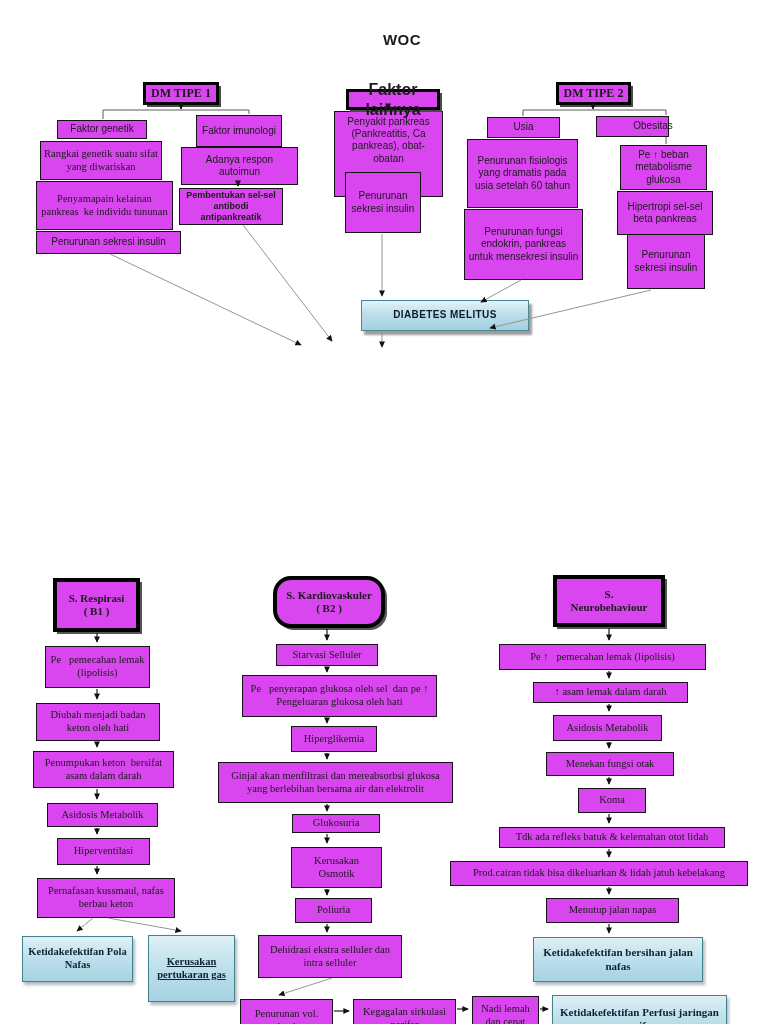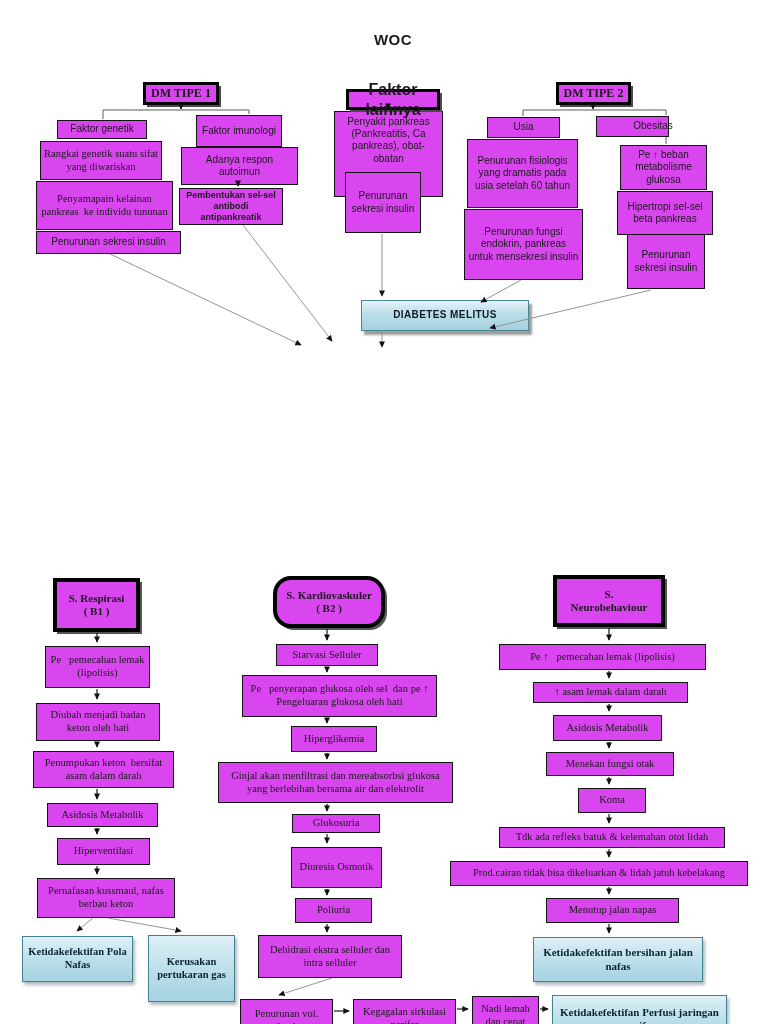--- a/index.html
+++ b/index.html
@@ -17,21 +17,21 @@
         font-family:"Liberation Serif","DejaVu Serif",serif;font-weight:bold;font-size:11px;z-index:3;}
   .blue{background:linear-gradient(180deg,#dff0f6 0%,#bfe1ec 45%,#a6d2e2 100%);
         border:1px solid #44818f;box-shadow:2px 3px 3px rgba(110,130,140,.55);
         font-family:"Liberation Serif","DejaVu Serif",serif;font-weight:bold;
         font-size:10.5px;color:#0c2233;}
   .central{background:linear-gradient(180deg,#e4f3f8 0%,#bfe0eb 40%,#a4d0df 100%);
         border:1.5px solid #4a8696;box-shadow:3px 4px 2px #9d9d9d;
         font-family:"Liberation Sans",sans-serif;font-weight:bold;font-size:10px;
         letter-spacing:.4px;color:#101a26;margin-left:48px;}
   .small{font-size:9px;font-weight:600;}
-  #page-title{position:absolute;top:31px;left:4px;width:690px;text-align:center;
+  #page-title{position:absolute;top:31px;left:13px;width:690px;text-align:center;
         font-family:"Liberation Sans",sans-serif;font-weight:bold;font-size:15px;
         letter-spacing:.5px;z-index:2;padding-left:44px;}
   svg.overlay{position:absolute;left:0;top:0;z-index:5;pointer-events:none;}
   line{stroke:#1c1c1c;stroke-width:1.2;}
   line.gray{stroke:#949494;stroke-width:1;}
   line.thin{stroke:#5a5a5a;stroke-width:1;}
 </style>
 </head>
 <body>
 
@@ -71,32 +71,32 @@
     <span>S. Respirasi</span>
     <span>( B1 )</span>
   </div>
   <div class="n serif" style="left:45px;top:646px;width:105px;height:42px;">Pe&nbsp;&nbsp;&nbsp;pemecahan lemak (lipolisis)</div>
   <div class="n serif" style="left:36px;top:703px;width:124px;height:38px;">Diubah menjadi badan keton oleh hati</div>
   <div class="n serif" style="left:33px;top:751px;width:141px;height:37px;">Penumpukan keton&nbsp; bersifat asam dalam darah</div>
   <div class="n serif" style="left:47px;top:803px;width:111px;height:24px;">Asidosis Metabolik</div>
   <div class="n serif" style="left:57px;top:838px;width:93px;height:27px;">Hiperventilasi</div>
   <div class="n serif" style="left:37px;top:878px;width:138px;height:40px;">Pernafasan kussmaul, nafas berbau keton</div>
   <div class="n blue" style="left:22px;top:936px;width:111px;height:46px;">Ketidakefektifan Pola Nafas</div>
-  <div class="n blue" style="left:148px;top:935px;width:87px;height:67px;">Kerusakan pertukaran gas</div>
+  <div class="n blue" style="left:148px;top:935px;width:87px;height:67px;text-decoration:underline;">Kerusakan pertukaran gas</div>
 
   <div class="n bhdr" style="left:273px;top:576px;width:112px;height:52px;border-radius:18px;">
     <span>S. Kardiovaskuler</span>
     <span>( B2 )</span>
   </div>
   <div class="n serif" style="left:276px;top:644px;width:102px;height:22px;">Starvasi Selluler</div>
   <div class="n serif" style="left:242px;top:675px;width:195px;height:42px;">Pe&nbsp;&nbsp;&nbsp;penyerapan glukosa oleh sel&nbsp; dan pe ↑ Pengeluaran glukosa oleh hati</div>
   <div class="n serif" style="left:291px;top:726px;width:86px;height:26px;">Hiperglikemia</div>
   <div class="n serif" style="left:218px;top:762px;width:235px;height:41px;">Ginjal akan menfiltrasi dan mereabsorbsi glukosa yang berlebihan bersama air dan elektrolit</div>
   <div class="n serif" style="left:292px;top:814px;width:88px;height:19px;">Glukosuria</div>
-  <div class="n serif" style="left:291px;top:847px;width:91px;height:41px;">Diuresis Osmotik</div>
+  <div class="n serif" style="left:291px;top:847px;width:91px;height:41px;">Kerusakan Osmotik</div>
   <div class="n serif" style="left:295px;top:898px;width:77px;height:25px;">Poliuria</div>
   <div class="n serif" style="left:258px;top:935px;width:144px;height:43px;">Dehidrasi ekstra selluler dan intra selluler</div>
   <div class="n serif" style="left:240px;top:999px;width:93px;height:44px;">Penurunan vol. darah</div>
   <div class="n serif" style="left:353px;top:999px;width:103px;height:40px;">Kegagalan sirkulasi perifer</div>
   <div class="n serif" style="left:472px;top:996px;width:67px;height:40px;">Nadi lemah dan cepat</div>
   <div class="n blue" style="left:552px;top:995px;width:175px;height:48px;font-size:11px;">Ketidakefektifan Perfusi jaringan perifer</div>
 
   <div class="n bhdr" style="left:553px;top:575px;width:112px;height:52px;">
     <span>S.</span>
     <span>Neurobehaviour</span>

